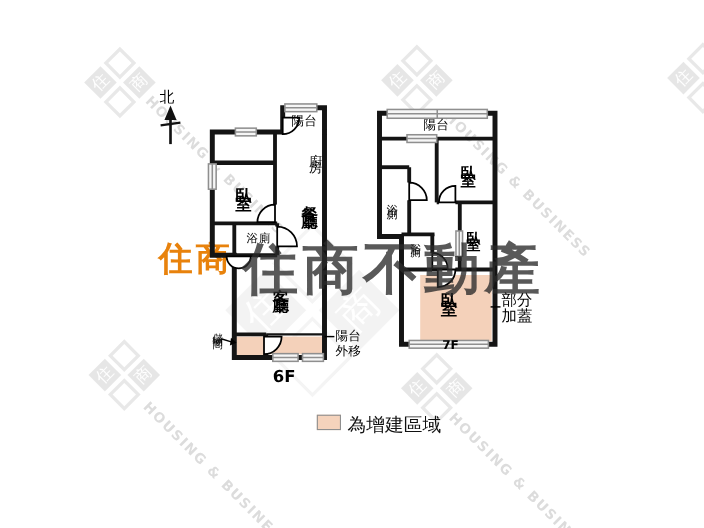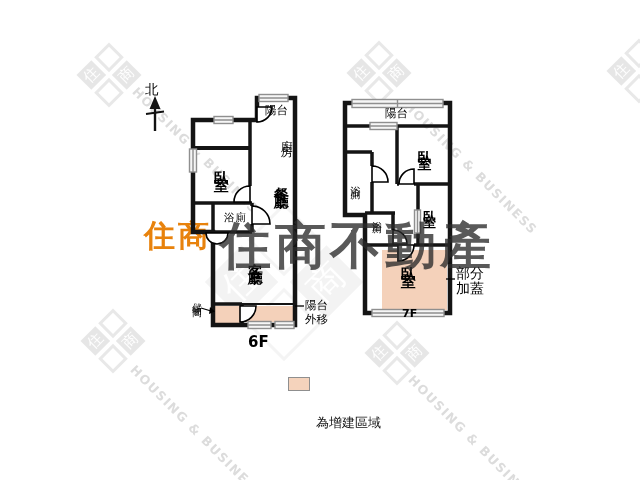--- a/index.html
+++ b/index.html
@@ -21,40 +21,40 @@
   .tile .q{position:absolute;width:46%;height:46%;box-sizing:border-box;}
   .tile .q1{left:0;top:0;background:#b9b9b9;color:#fff;display:flex;align-items:center;justify-content:center;}
   .tile .q2{right:0;top:0;border:3px solid #bdbdbd;}
   .tile .q3{left:0;bottom:0;border:3px solid #bdbdbd;}
   .tile .q4{right:0;bottom:0;background:#b9b9b9;color:#fff;display:flex;align-items:center;justify-content:center;}
   .wm-big{
     position:absolute;left:220px;top:220px;width:290px;z-index:5;
     font-size:51px;font-weight:700;letter-spacing:4px;line-height:1;
     color:rgba(42,42,42,0.78);white-space:nowrap;pointer-events:none;
   }
-  .wm-orange{position:absolute;left:144px;top:219px;z-index:0;}
+  .wm-orange{position:absolute;left:144px;top:219px;z-index:0;font-family:Liberation Serif, serif;}
   .wm-orange .big{
     font-size:31px;font-weight:700;letter-spacing:3px;color:#e8820c;line-height:1.05;
     text-shadow:0 0 2px #ffffff;
   }
   .wm-orange .box{
     margin-top:1px;border:2px solid #e8820c;padding:0 3px;
     font-size:14.5px;font-weight:700;letter-spacing:2px;color:#9a9a9a;background:rgba(255,255,255,0.4);
   }
   
   .note{
     position:absolute;left:288px;top:335px;width:90px;height:30px;z-index:6;
     background:#ffe81e;border:2px solid #101010;text-align:center;
     color:#cd0b0b;font-weight:700;font-size:12px;line-height:14.5px;padding-top:1px;
   }
   .legend-swatch{
     position:absolute;left:288px;top:377px;width:20px;height:12px;z-index:6;
     background:#f5d3bc;border:1px solid #8f8f8f;
   }
-  .legend-text{position:absolute;left:316px;top:375px;font-size:13px;color:#111;z-index:6;margin-top:39px;}
+  .legend-text{position:absolute;left:316px;top:375px;font-size:17px;color:#111;z-index:6;}
 </style>
 </head>
 <body>
 
 <div id="canvas">
 
   <div class="wm-en" style="left:140px;top:84px;">HOUSING &amp; BUSINESS</div>
   <div class="wm-en" style="left:412px;top:98px;">HOUSING &amp; BUSINESS</div>
   <div class="wm-en" style="left:138px;top:362px;">HOUSING &amp; BUSINESS</div>
   <div class="wm-en" style="left:416px;top:372px;">HOUSING &amp; BUSINESS</div>

